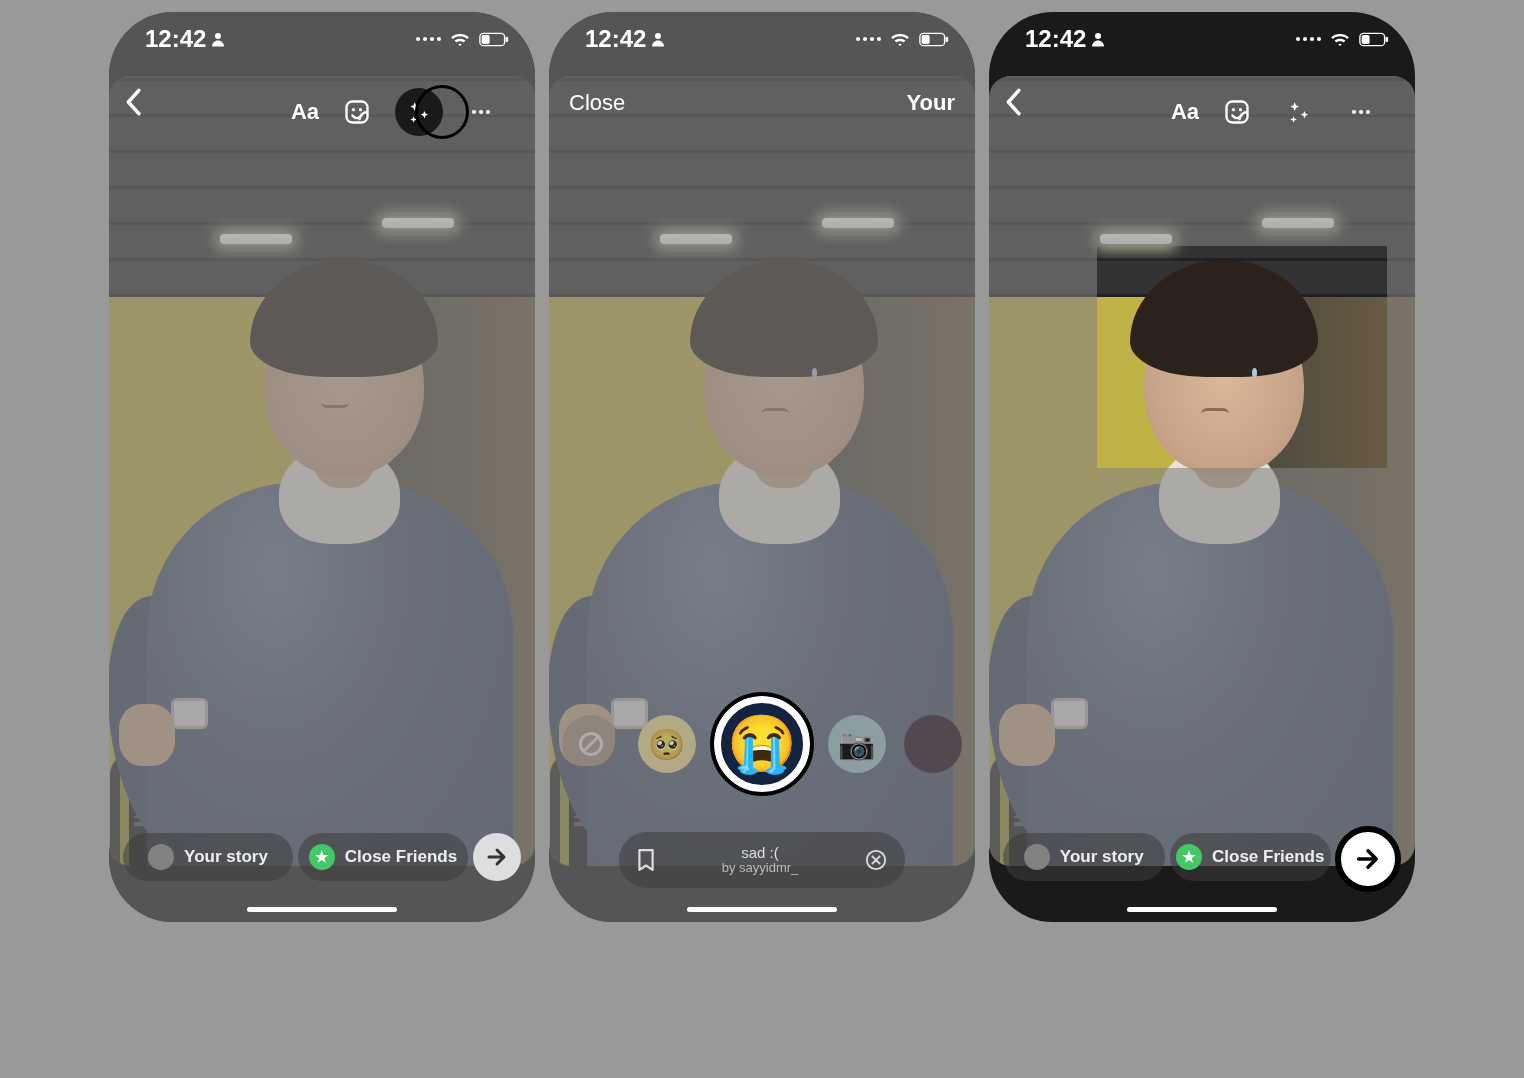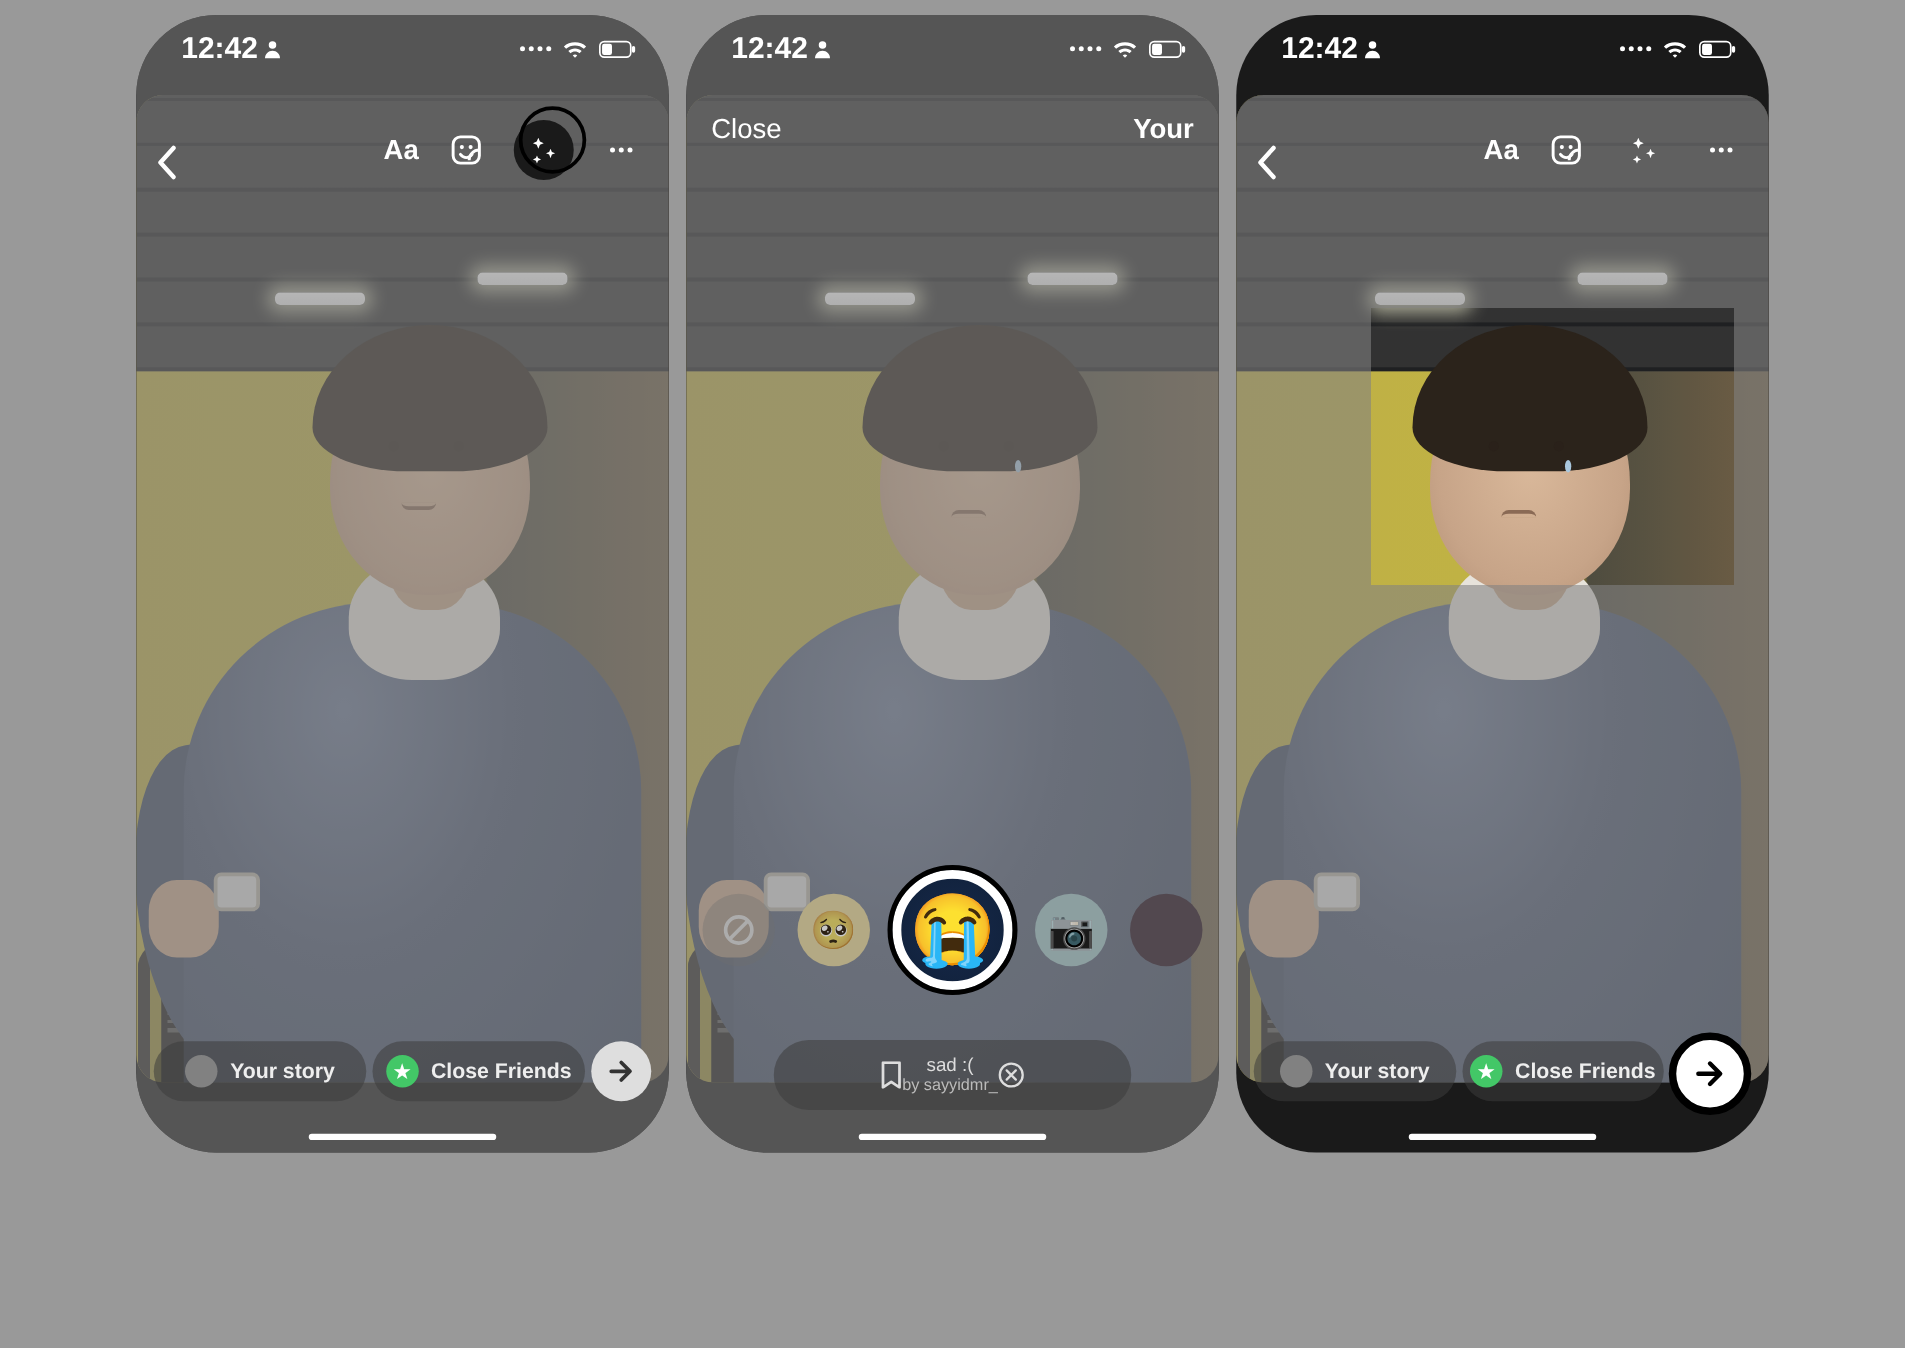--- a/index.html
+++ b/index.html
@@ -161,22 +161,22 @@
   }
   .statusbar .right{display:flex;align-items:center;gap:8px;}
   .dots{display:flex;gap:3px;align-items:center}
   .dots span{width:4px;height:4px;border-radius:50%;background:#fff}
   .wifi-icon svg,.battery-icon svg{display:block}
   .time-group{display:flex;align-items:center;gap:3px}
   .person-badge svg{display:block}
 
   
   .toolbar{
-    position:absolute;top:76px;left:14px;right:14px;height:56px;
-    display:flex;align-items:flex-end;justify-content:space-between;
+    position:absolute;top:76px;left:14px;right:30px;height:56px;
+    display:flex;align-items:flex-start;justify-content:space-between;
     z-index:60;
   }
   .tb-left,.tb-right{display:flex;align-items:center;gap:14px}
   .circ{
     width:48px;height:48px;border-radius:50%;
     display:flex;align-items:center;justify-content:center;
     color:#fff;
   }
   .circ.hl{background:#1a1a1a;}
   .aa{font-size:22px;font-weight:600;color:#fff;}
@@ -243,21 +243,21 @@
   }
   .filt.cry.sel .emoji{font-size:56px}
   .filt.pleading{background:#efd98a;}
   .filt.film{background:#a7cfd2;}
   .filt.gal{background:#6f5a6a;}
   
   .fname{
     position:absolute;bottom:34px;left:50%;transform:translateX(-50%);
     width:286px;height:56px;border-radius:30px;
     background:rgba(60,60,60,0.55);
-    display:flex;align-items:center;justify-content:center;
+    display:flex;align-items:center;justify-content:space-between;
     padding:0 18px;color:#ddd;z-index:65;
   }
   .fname .mid{text-align:center;line-height:1.15;font-size:15px}
   .fname .mid .by{font-size:13px;color:#bbb}
   .fname .bk svg,.fname .cl svg{display:block}
 
   
   .homebar{
     position:absolute;bottom:10px;left:50%;transform:translateX(-50%);
     width:150px;height:5px;border-radius:4px;background:#fff;z-index:90;

